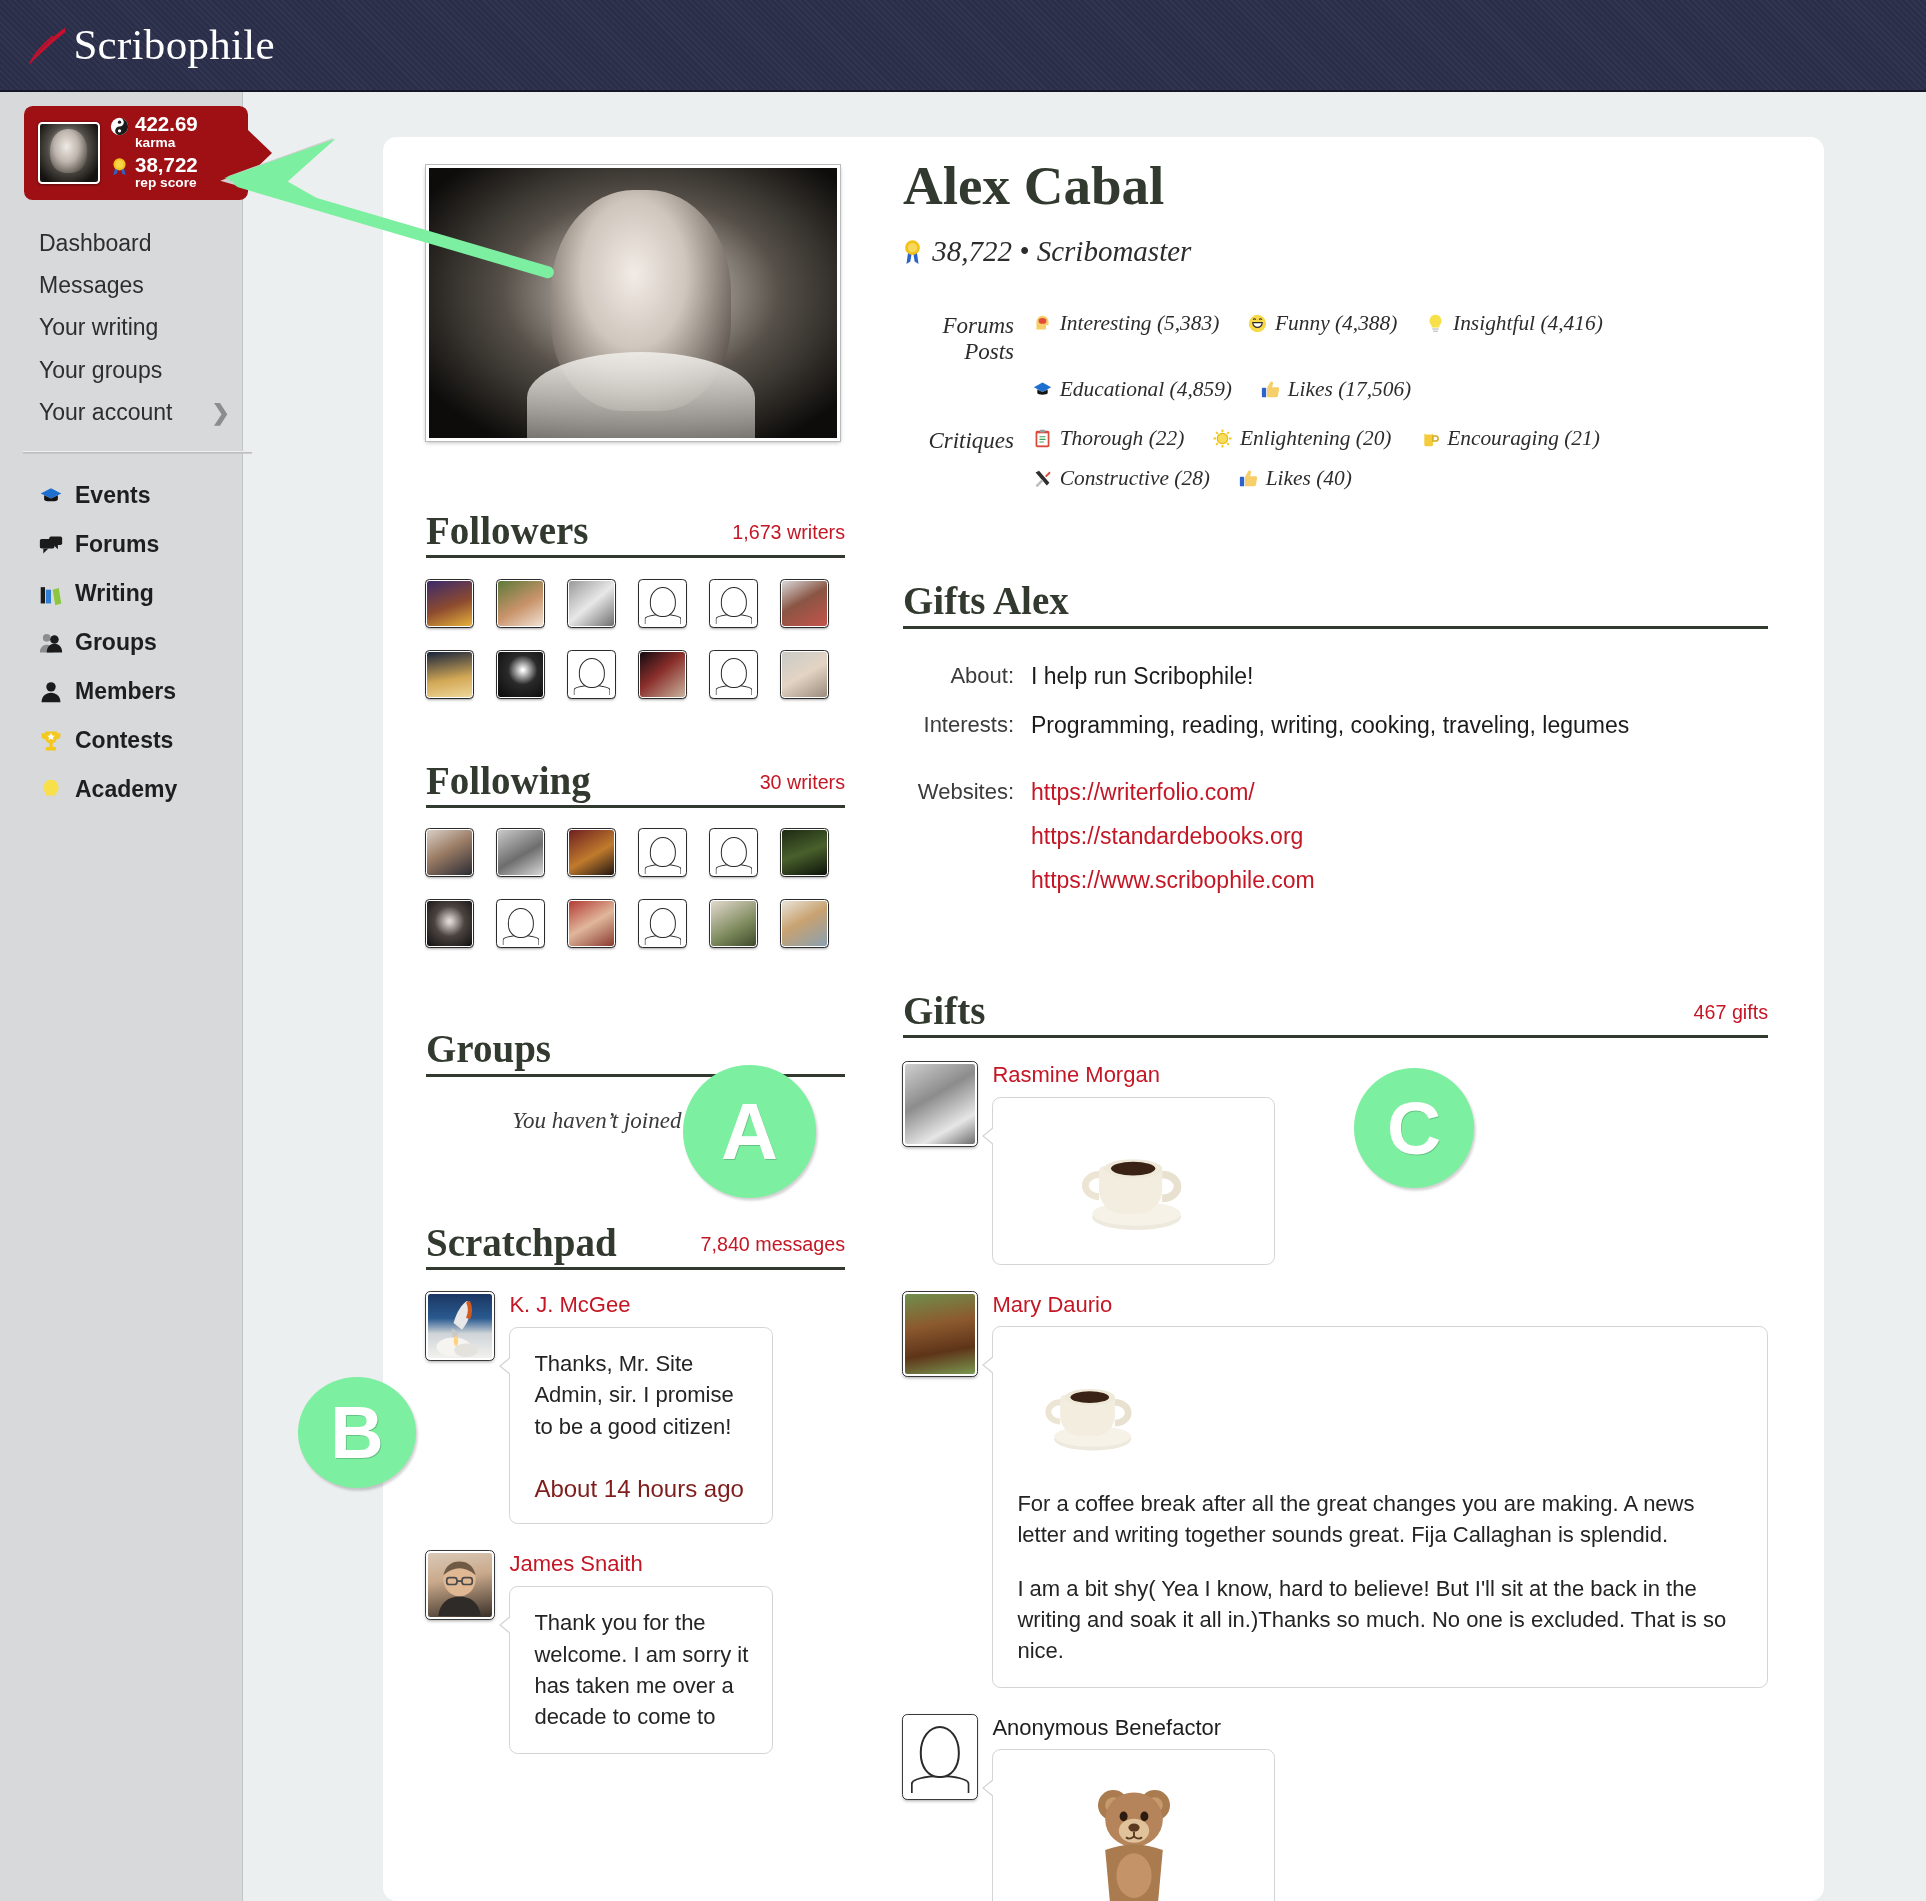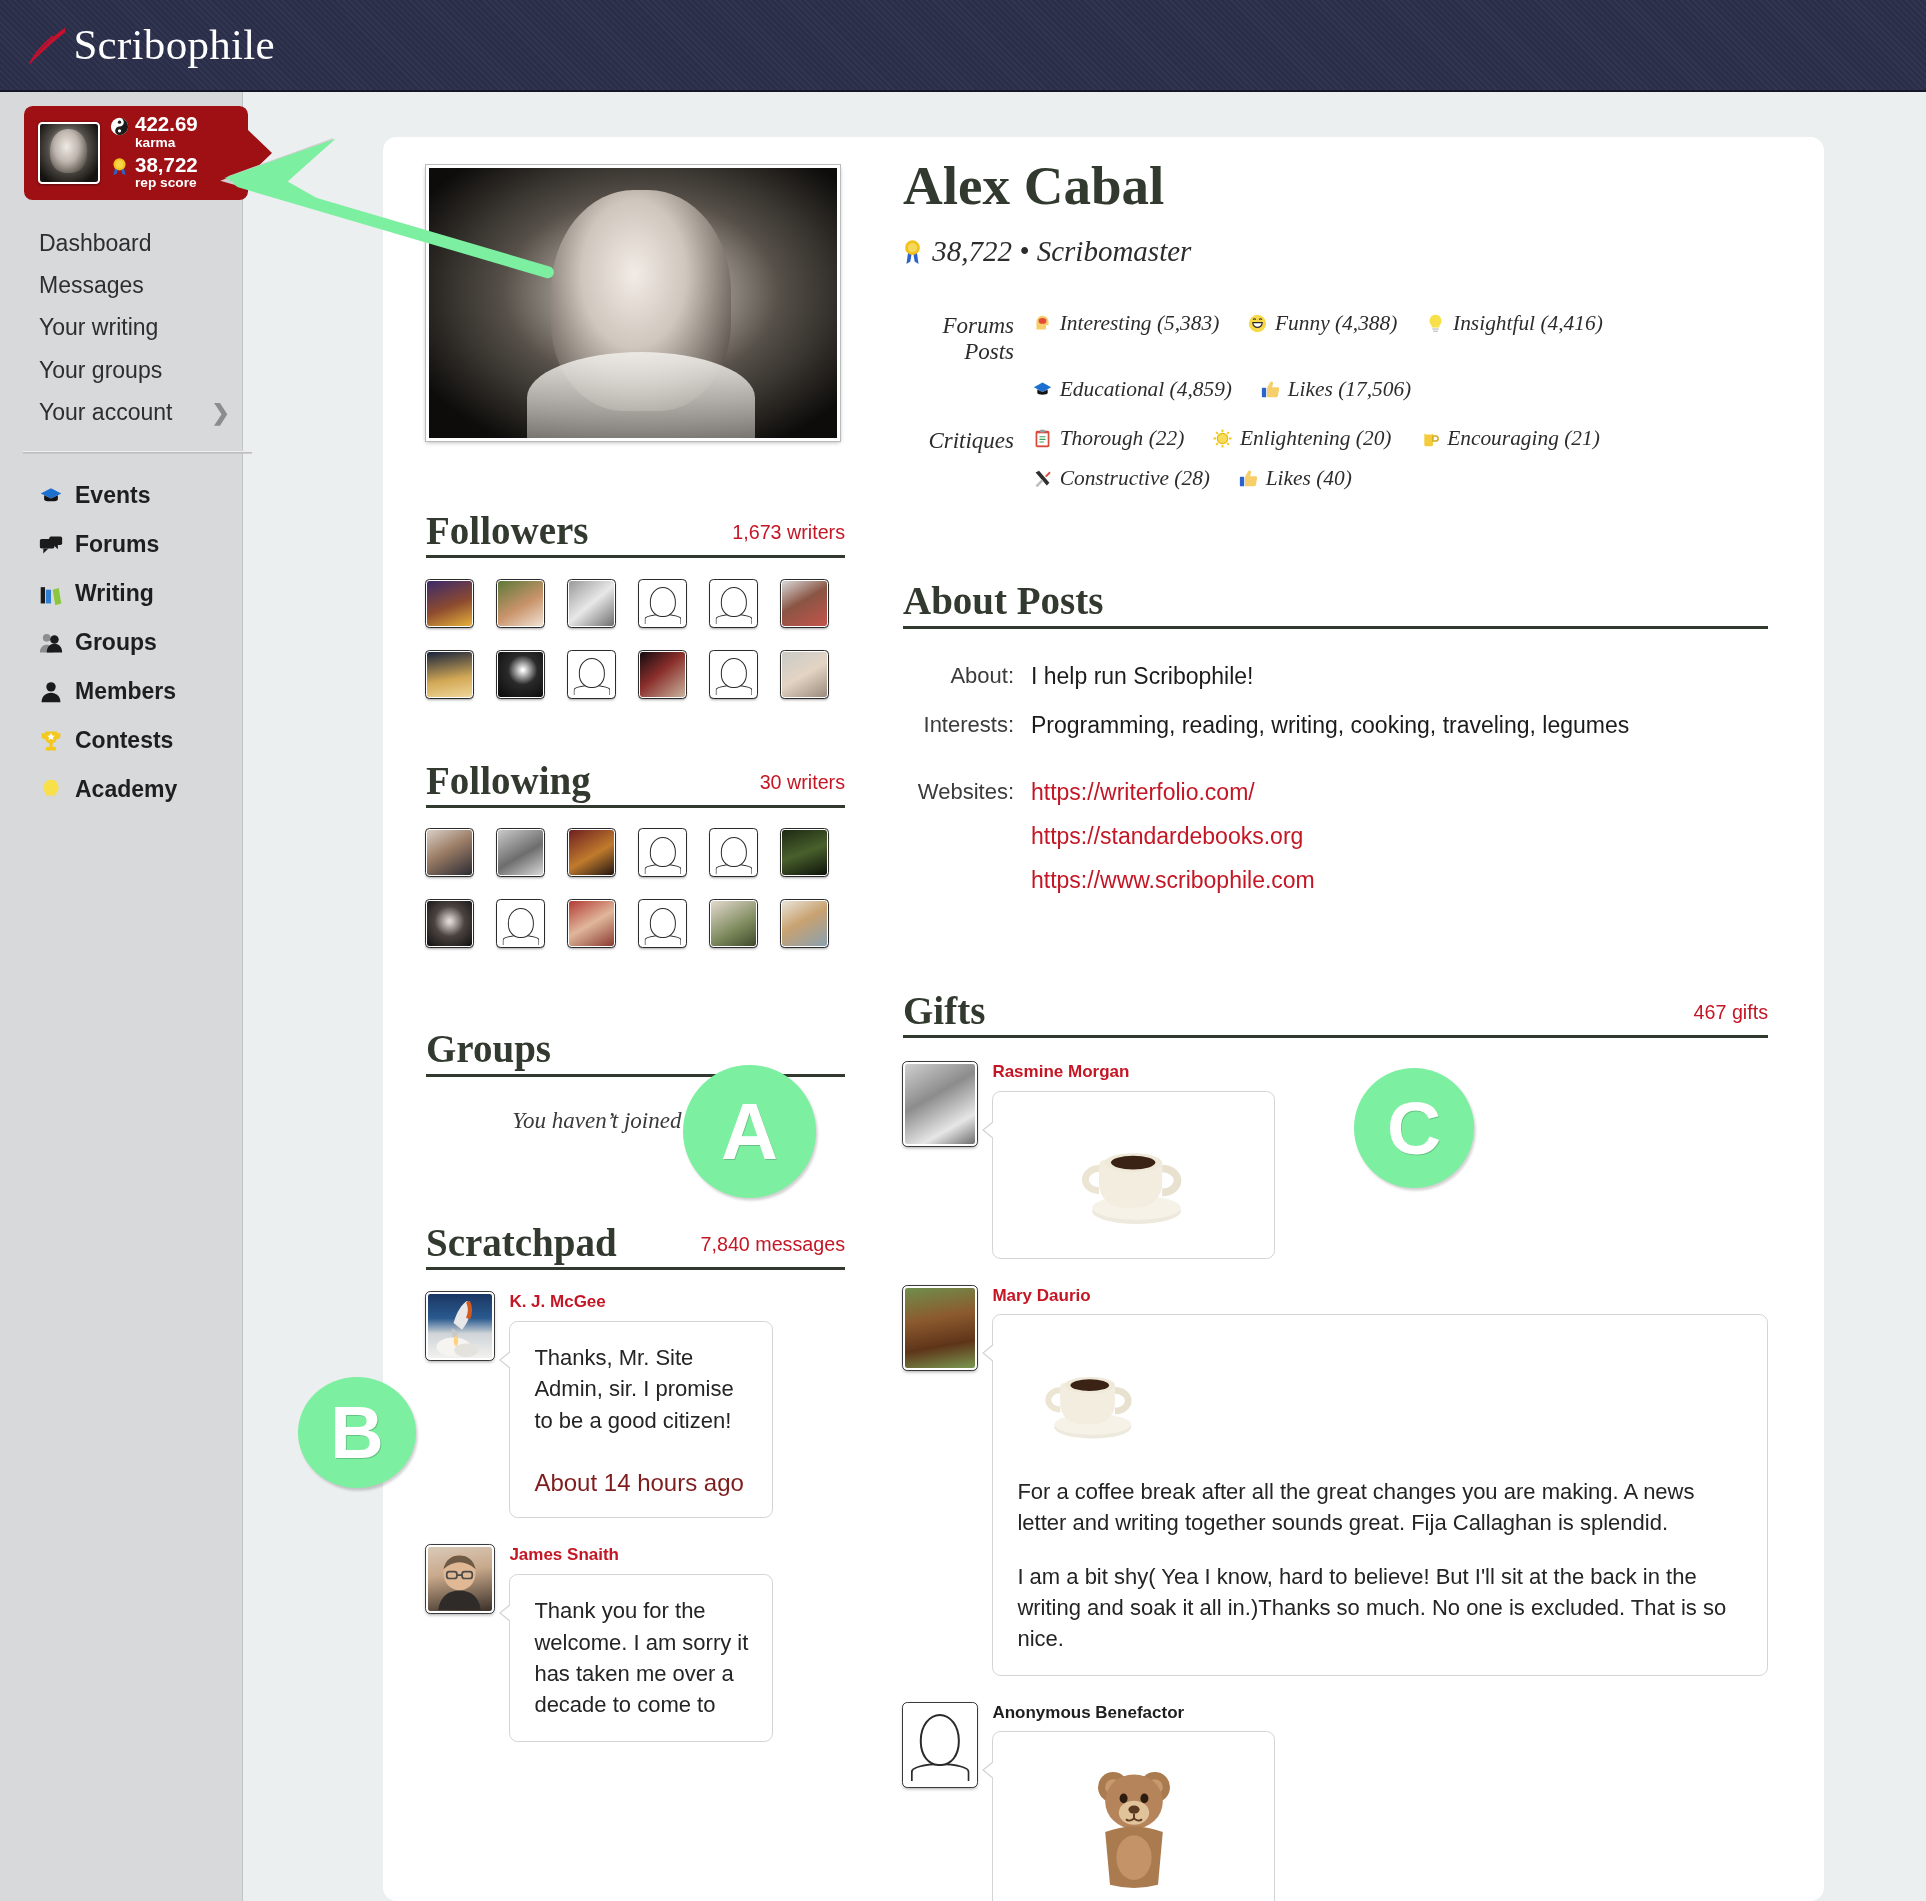--- a/index.html
+++ b/index.html
@@ -162,21 +162,21 @@
     content:""; position:absolute; left:50%; top:12%; width:52%; height:60%;
     transform:translateX(-50%); border:2.6px solid #2b2b2b;
     border-radius:50% 50% 46% 46%; background:#fff;
   }
   .msg-av.blankface::before {
     content:""; position:absolute; left:50%; bottom:5%; width:78%; height:20%;
     transform:translateX(-50%); border:2.6px solid #2b2b2b; border-bottom:none;
     border-radius:60% 60% 0 0; background:#fff;
   }
   .msg-body { margin-left: 15.4px; flex: 1 1 auto; }
-  .msg-name { font-size: 17px; font-weight: bold; color: #c41624; margin-bottom: 8.6px; }
+  .msg-name { font-size: 22px; font-weight: normal; color: #c41624; margin-bottom: 8.6px; }
   .msg-name.dark { color:#1e1e1e; }
   .bubble {
     border: 0.9px solid #d2d5d6; border-radius: 8.6px; background: #fff;
     padding: 20.5px 24px; position: relative;
   }
   .bubble::before {
     content:""; position:absolute; left:-11px; top:29px; width:0;height:0;
     border-top:9.4px solid transparent;border-bottom:9.4px solid transparent;
     border-right:11px solid #d2d5d6;
   }
@@ -619,21 +619,21 @@
                 </svg>
             </span>
             <span>Likes (40)</span>
           </span>
         </div>
       </div>
     </div>
 
     <div style="margin-top:90px;">
       <div class="sec-head">
-        <span class="sec-title">About Posts</span>
+        <span class="sec-title">Gifts Alex</span>
       </div>
 
       <div class="about-row" style="margin-top:34px;">
         <div class="about-key">About:</div>
         <div class="about-val">I help run Scribophile!</div>
       </div>
 
       <div class="about-row" style="margin-top:22px;">
         <div class="about-key">Interests:</div>
         <div class="about-val">Programming, reading, writing, cooking, traveling, legumes</div>

